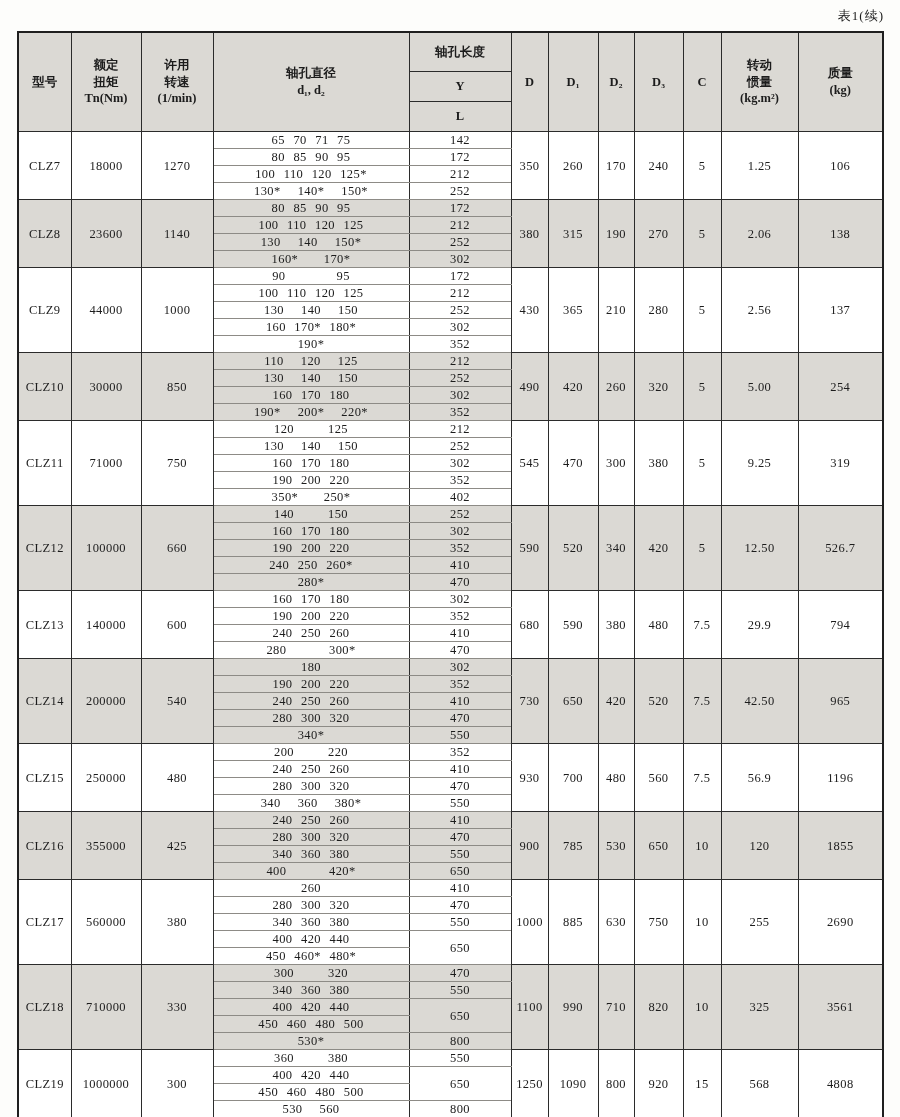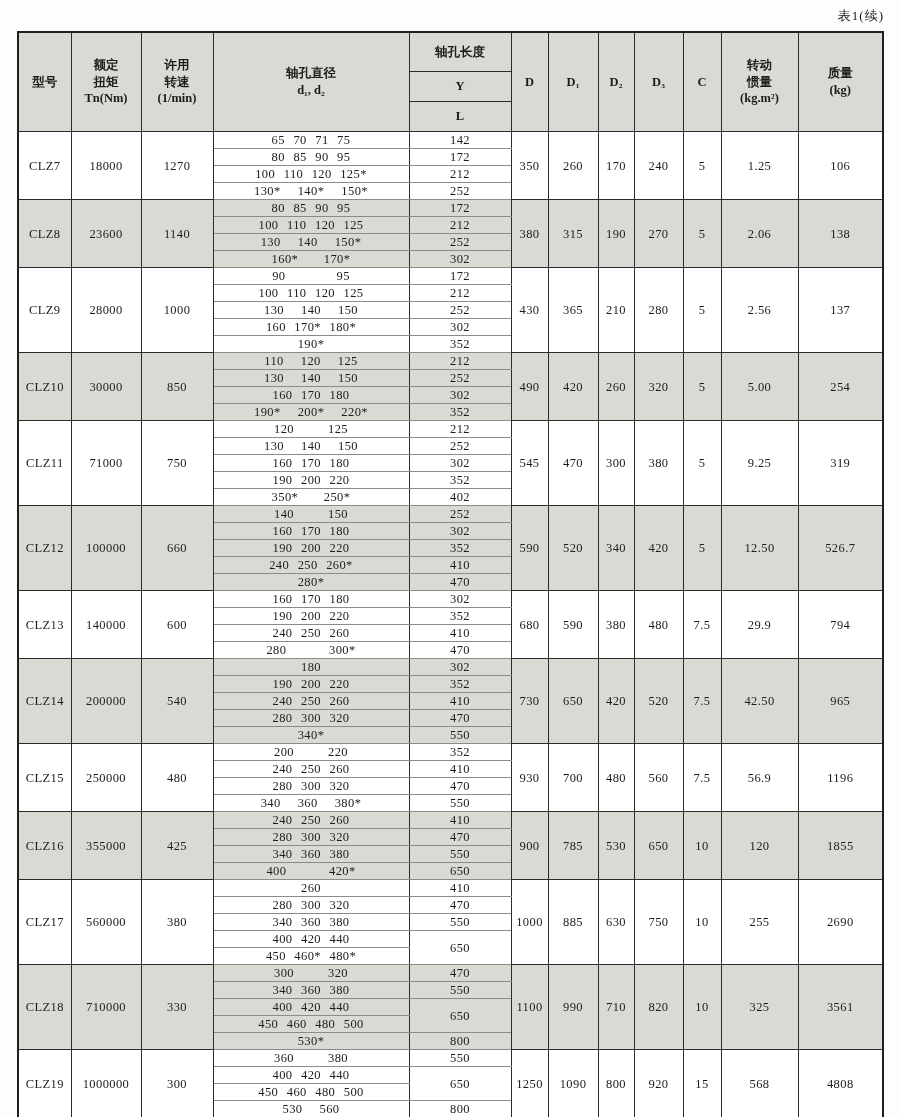--- a/index.html
+++ b/index.html
@@ -138,21 +138,21 @@
       <tr class="shaded">
         <td class="d">130  140  150*</td>
         <td class="l">252</td>
       </tr>
       <tr class="shaded">
         <td class="d">160*   170*</td>
         <td class="l">302</td>
       </tr>
       <tr class="group-start ">
         <td rowspan="5">CLZ9</td>
-        <td rowspan="5">28000</td>
+        <td rowspan="5">44000</td>
         <td rowspan="5">1000</td>
         <td class="d">90      95</td>
         <td class="l">172</td>
         <td rowspan="5">430</td>
         <td rowspan="5">365</td>
         <td rowspan="5">210</td>
         <td rowspan="5">280</td>
         <td rowspan="5">5</td>
         <td rowspan="5">2.56</td>
         <td rowspan="5">137</td>

